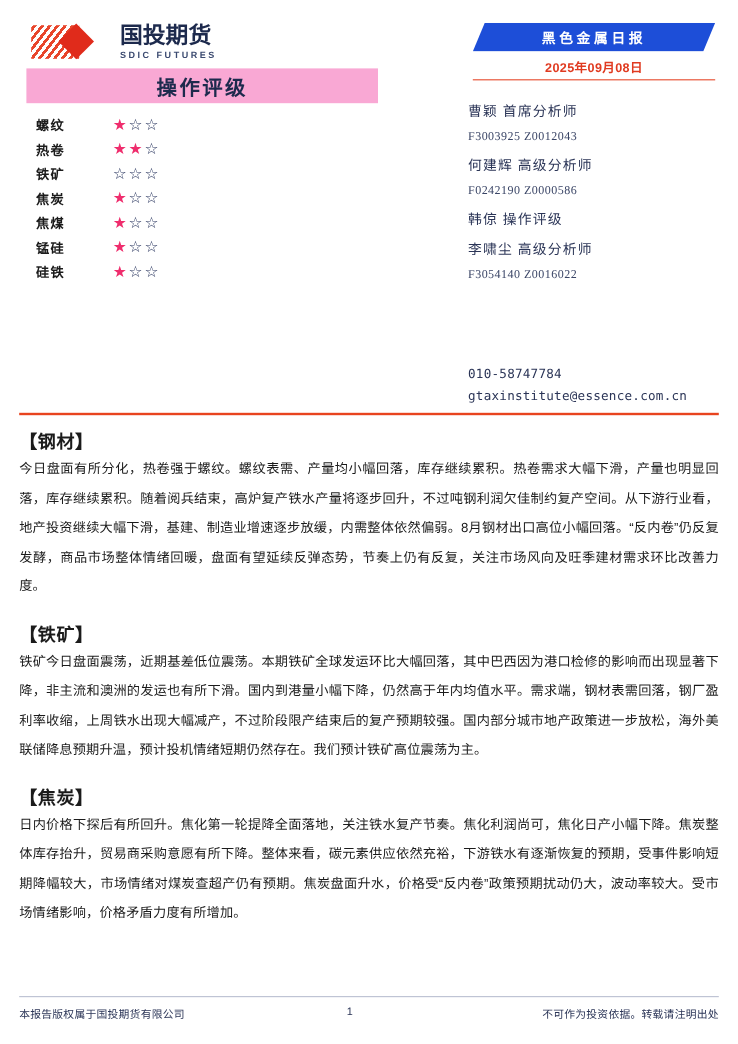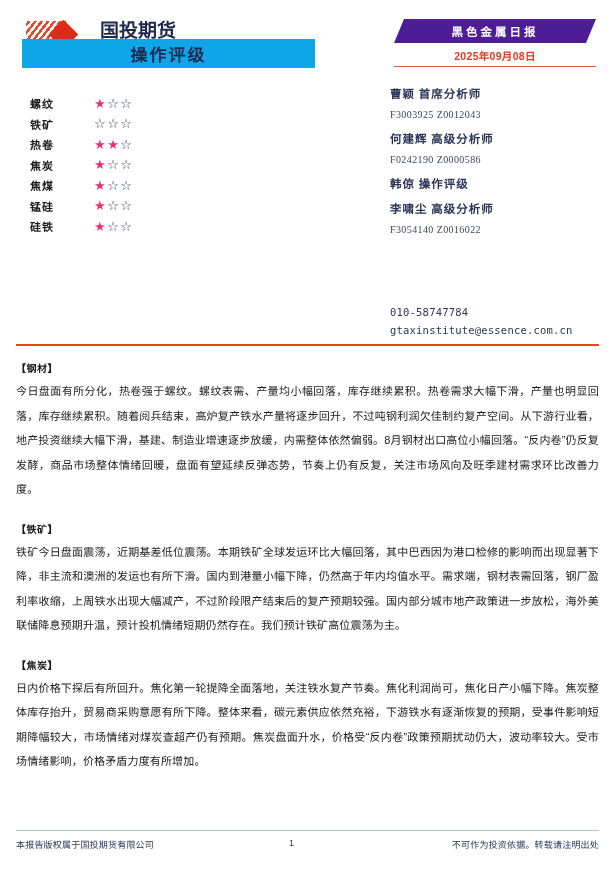--- a/index.html
+++ b/index.html
@@ -86,24 +86,24 @@
     font-weight: bold;
     color: #3b4a70;
     letter-spacing: 2.1px;
     margin-top: 2px;
   }
 
   
   .rating-title {
     position: absolute;
     left: 22px;
-    top: 39px;
+    top: 57px;
     width: 293px;
     height: 29px;
-    background: #0ea5e9;
+    background: #f9a8d4;
     display: flex;
     align-items: center;
     justify-content: center;
   }
   .rating-title span {
     font-family: "Liberation Serif", "DejaVu Serif", serif;
     font-size: 17px;
     font-weight: bold;
     color: #1d2a4d;
     letter-spacing: 2px;
@@ -138,21 +138,21 @@
   .star-on { color: #ef2d6d; }
   .star-off { color: #2f3b63; }
 
   
   .banner {
     position: absolute;
     left: 394px;
     top: 19px;
     width: 202px;
     height: 24px;
-    background: #4c1d95;
+    background: #1d4ed8;
     display: flex;
     align-items: center;
     justify-content: center;
     clip-path: polygon(10px 0, 100% 0, calc(100% - 10px) 100%, 0 100%);
   }
   .banner span {
     font-family: "Liberation Serif", "DejaVu Serif", serif;
     font-size: 11.5px;
     font-weight: bold;
     color: #ffffff;
@@ -185,21 +185,21 @@
     left: 390px;
     top: 86px;
     width: 215px;
   }
   .analyst {
     margin-bottom: 8px;
   }
   .analyst-name {
     font-family: "Liberation Serif", "DejaVu Serif", serif;
     font-size: 11.5px;
-    font-weight: bold;
+    font-weight: normal;
     color: #2b3557;
     letter-spacing: 1px;
     line-height: 17px;
   }
   .analyst-code {
     font-family: Liberation Serif, serif;
     font-size: 10px;
     color: #3a4566;
     letter-spacing: 0.4px;
     line-height: 17px;
@@ -234,21 +234,21 @@
     position: absolute;
     left: 16px;
     top: 358px;
     width: 583px;
   }
   .section {
     margin-bottom: 17px;
   }
   .section-head {
     font-family: Liberation Sans, sans-serif;
-    font-size: 10px;
+    font-size: 15px;
     font-weight: bold;
     color: #1b1b1b;
     line-height: 21px;
     letter-spacing: 0.5px;
   }
   .section-body {
     font-family: "Liberation Sans", "DejaVu Sans", sans-serif;
     font-size: 11px;
     color: #1b1b1b;
     line-height: 24.5px;
@@ -311,26 +311,26 @@
     <div class="rating-title">
       <span>操作评级</span>
     </div>
 
     <div class="rating-table">
         <div class="rating-row">
           <div class="rating-name">螺纹</div>
           <div class="rating-stars"><span class="star-on">★</span><span class="star-off">☆</span><span class="star-off">☆</span></div>
         </div>
         <div class="rating-row">
+          <div class="rating-name">热卷</div>
+          <div class="rating-stars"><span class="star-on">★</span><span class="star-on">★</span><span class="star-off">☆</span></div>
+        </div>
+        <div class="rating-row">
           <div class="rating-name">铁矿</div>
           <div class="rating-stars"><span class="star-off">☆</span><span class="star-off">☆</span><span class="star-off">☆</span></div>
-        </div>
-        <div class="rating-row">
-          <div class="rating-name">热卷</div>
-          <div class="rating-stars"><span class="star-on">★</span><span class="star-on">★</span><span class="star-off">☆</span></div>
         </div>
         <div class="rating-row">
           <div class="rating-name">焦炭</div>
           <div class="rating-stars"><span class="star-on">★</span><span class="star-off">☆</span><span class="star-off">☆</span></div>
         </div>
         <div class="rating-row">
           <div class="rating-name">焦煤</div>
           <div class="rating-stars"><span class="star-on">★</span><span class="star-off">☆</span><span class="star-off">☆</span></div>
         </div>
         <div class="rating-row">

